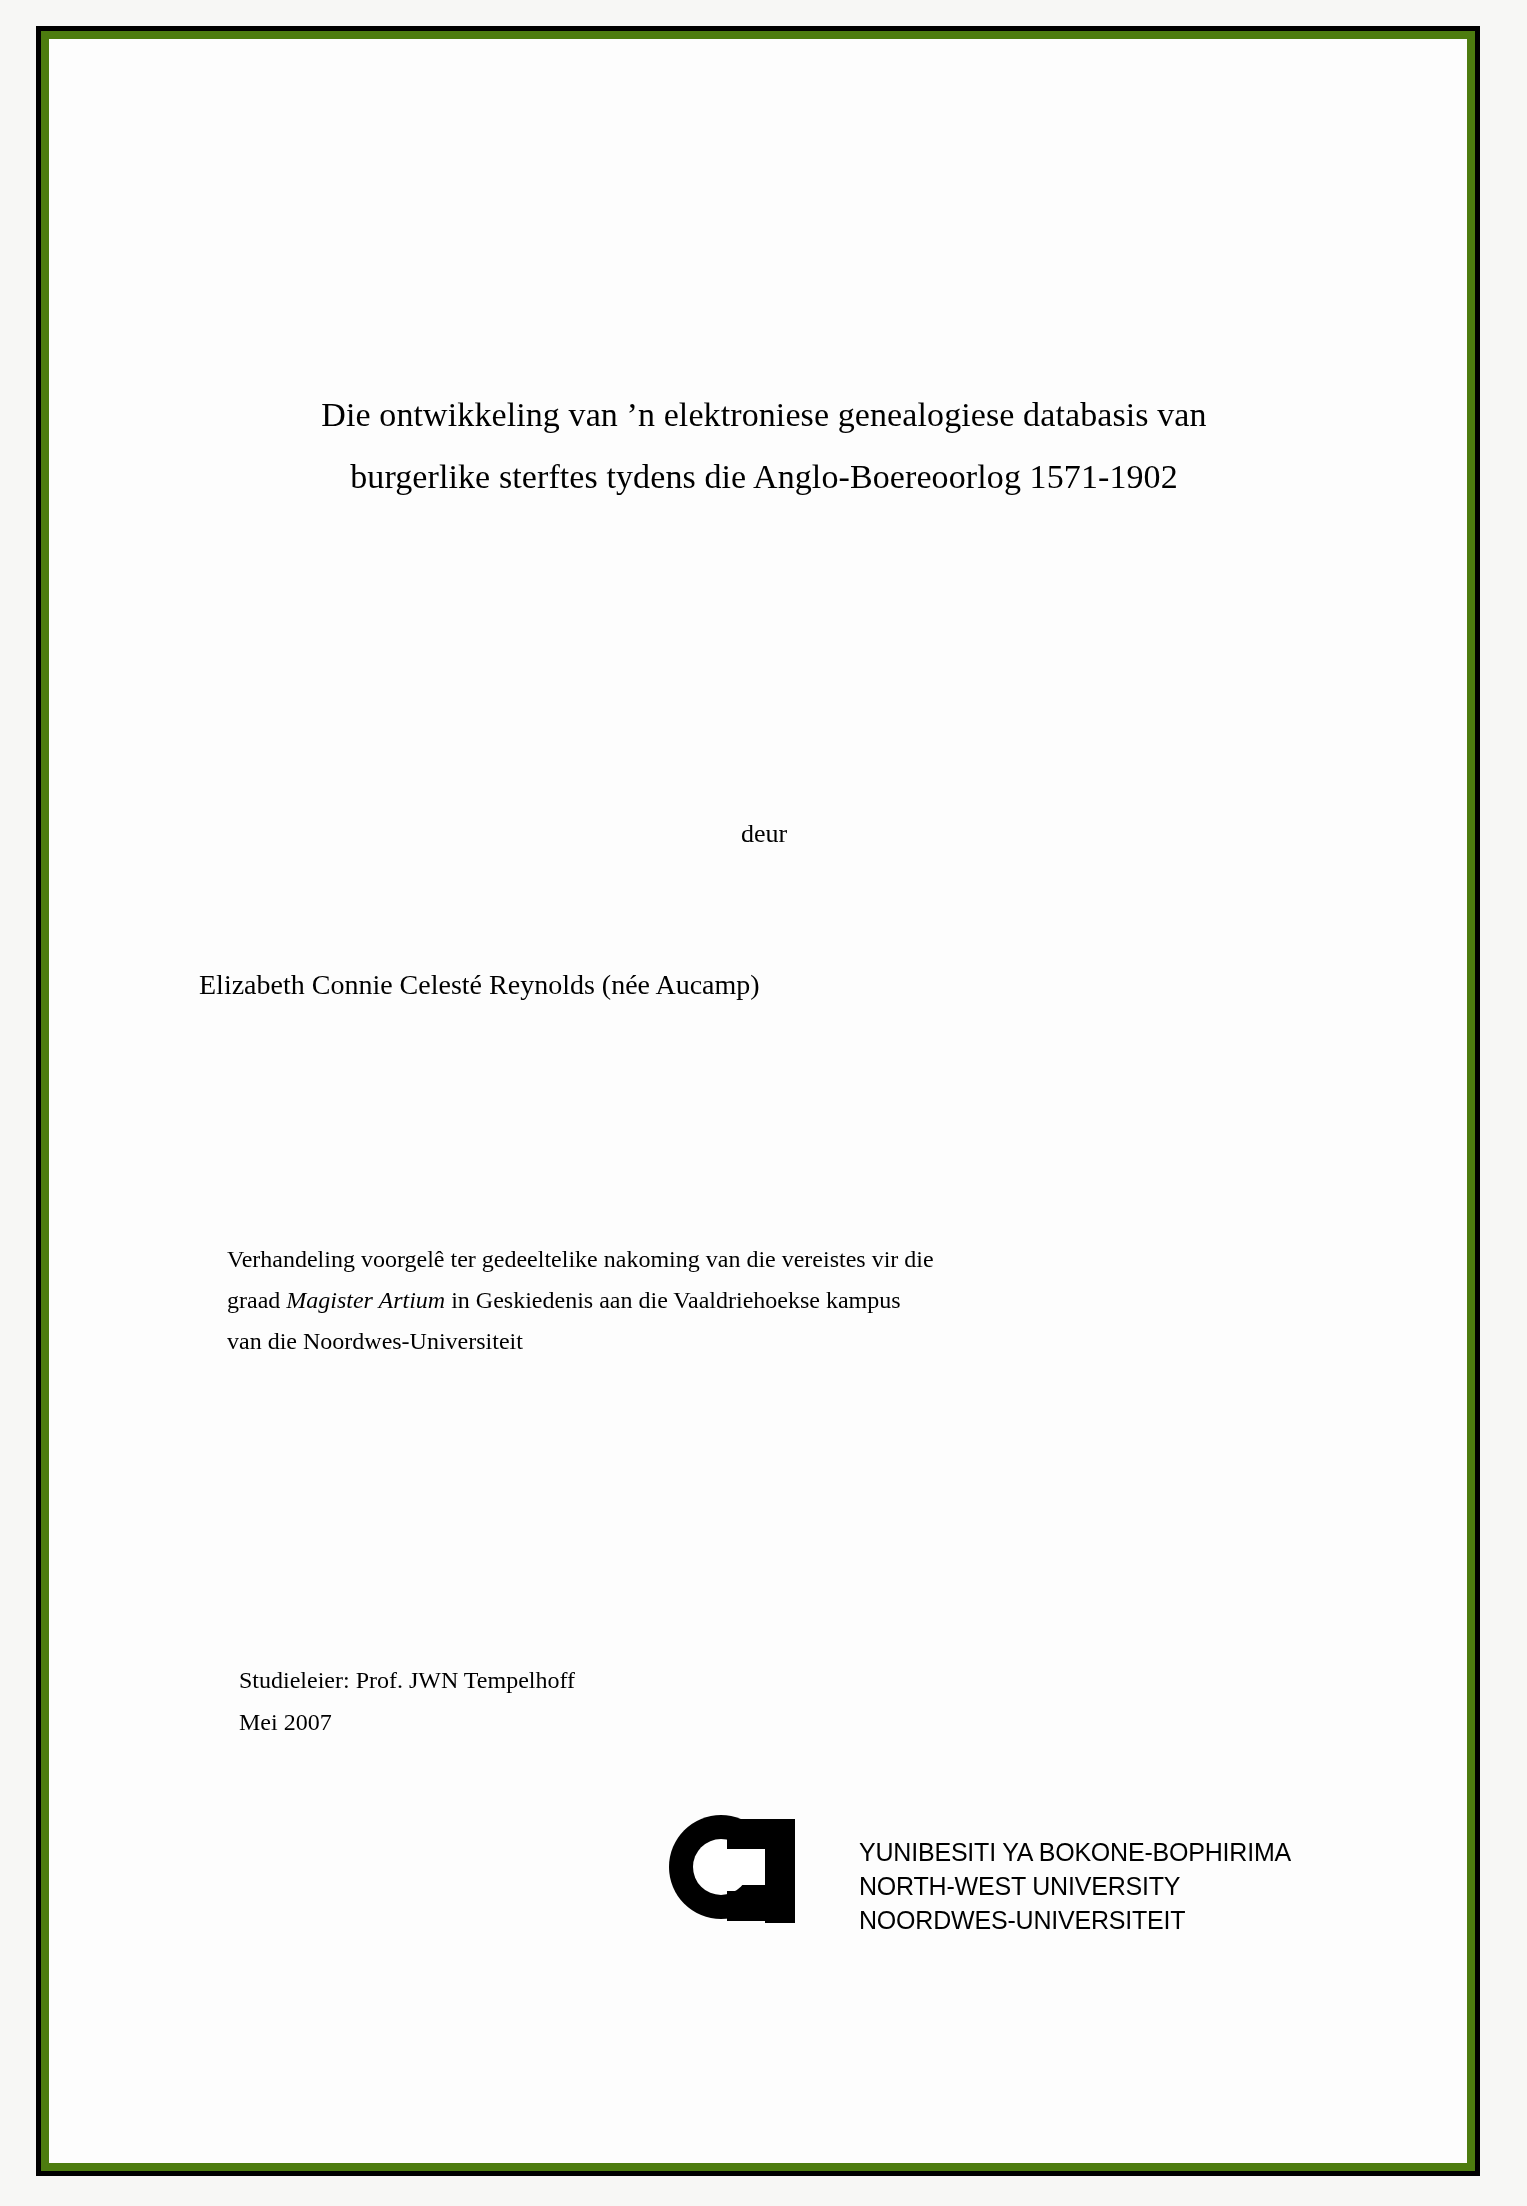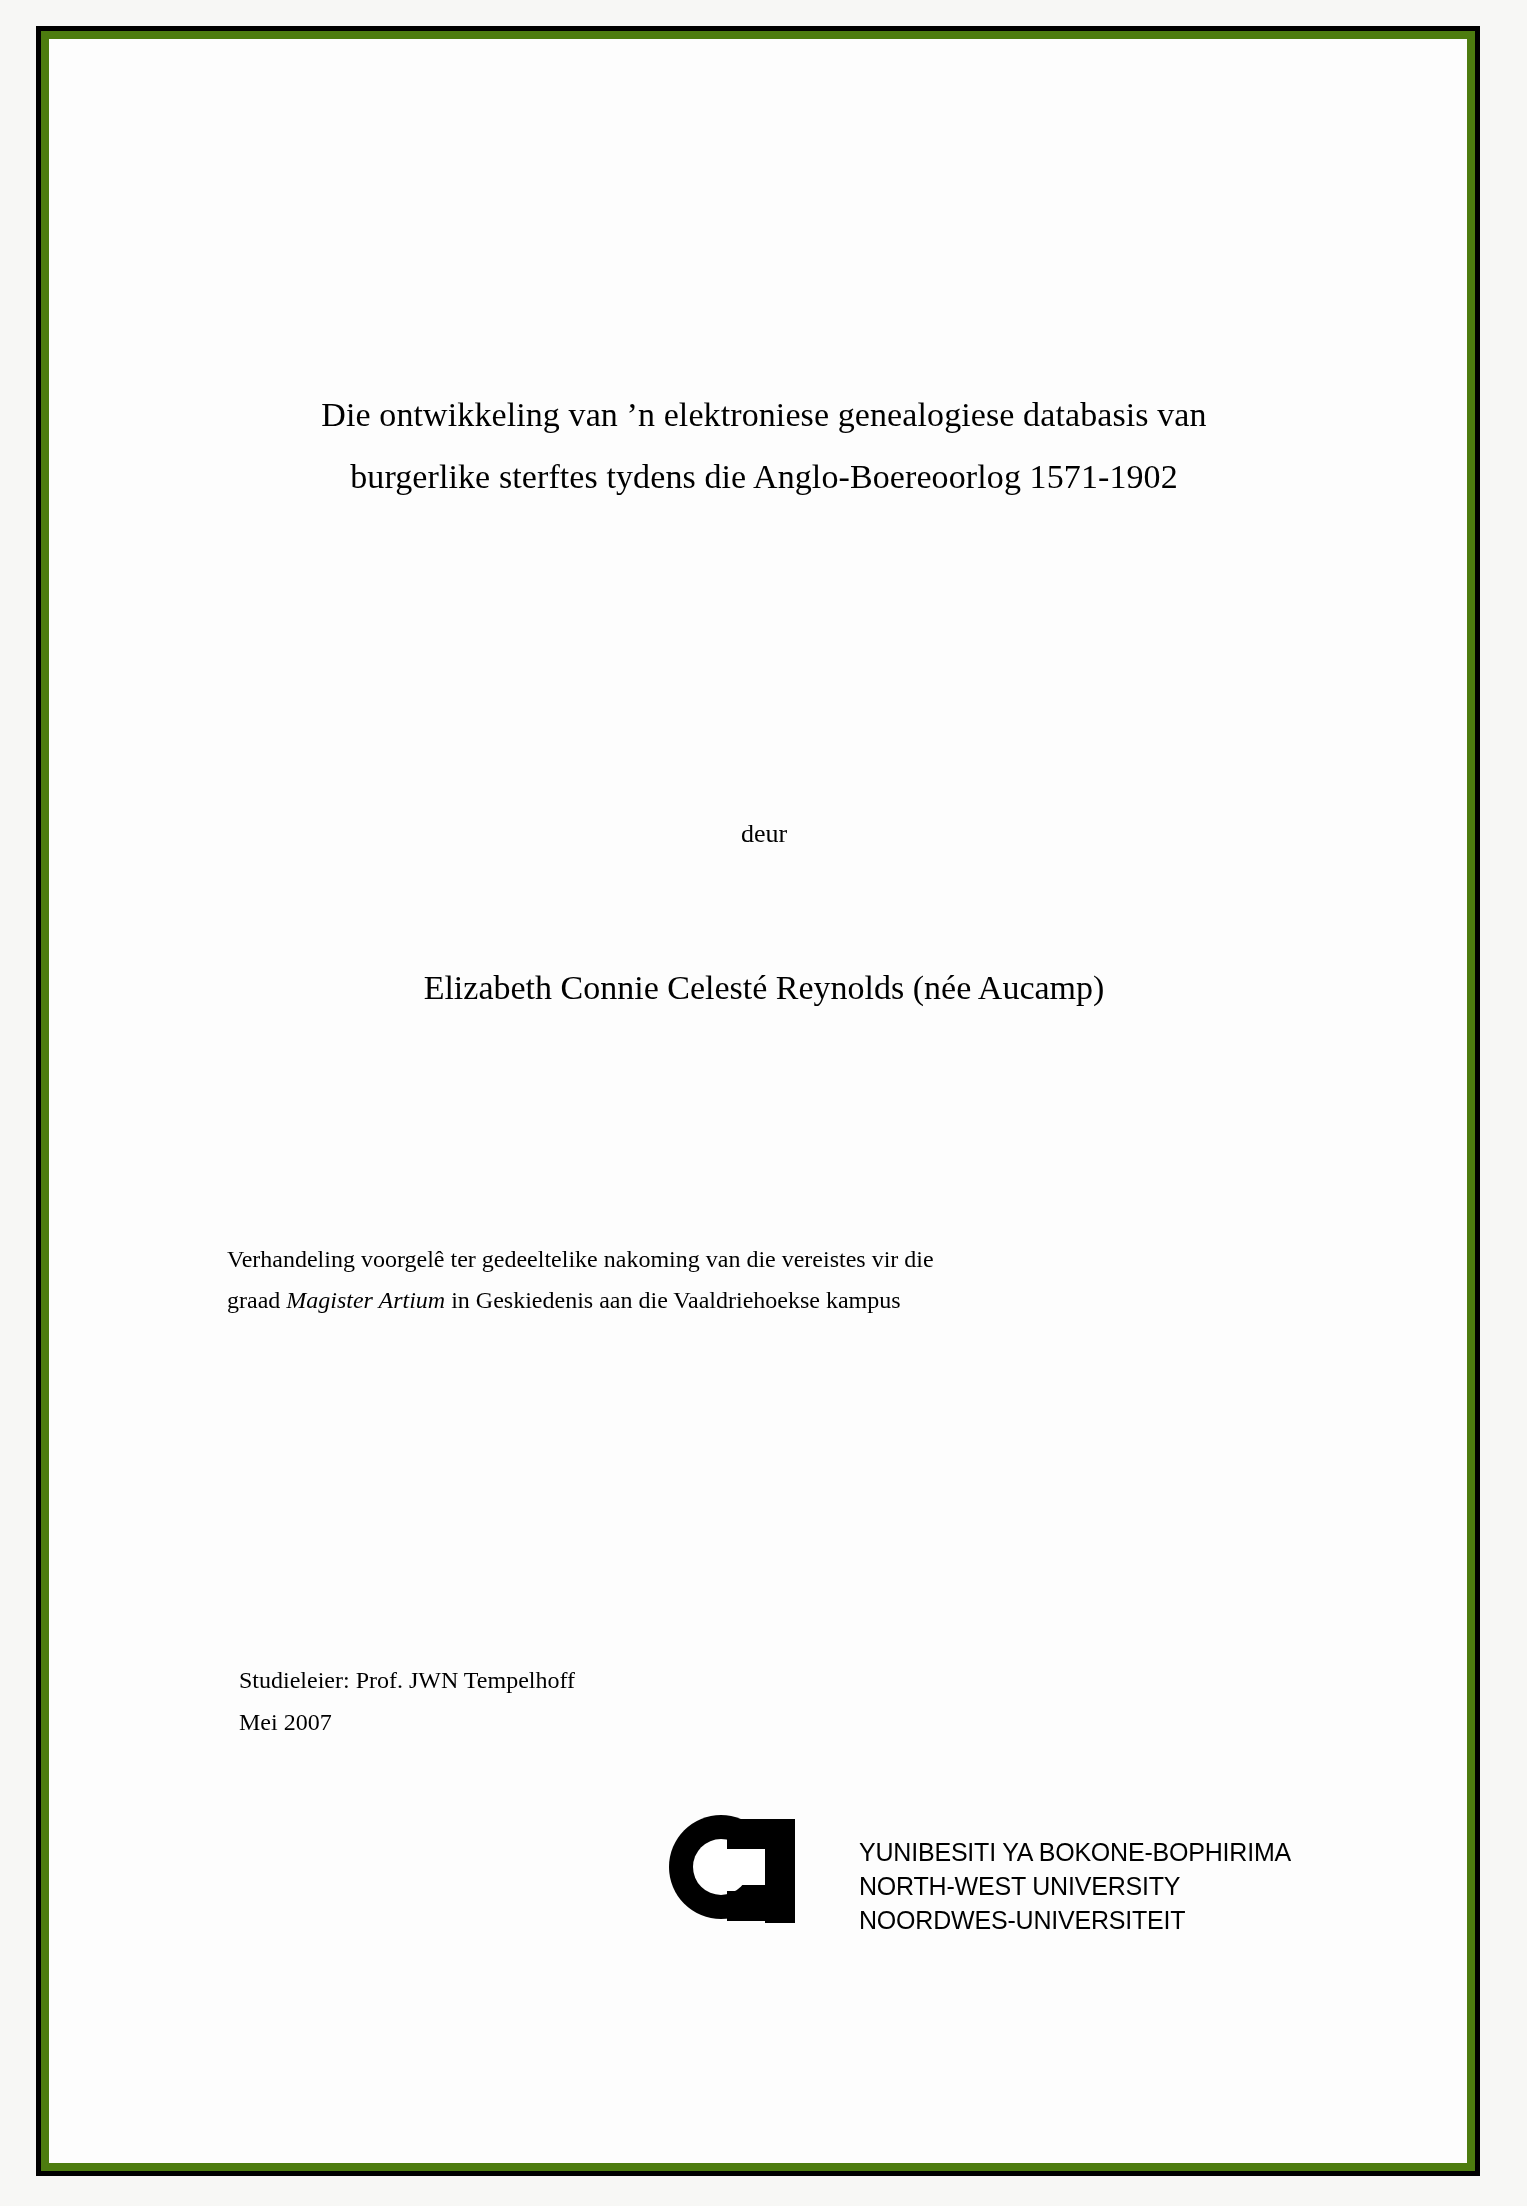--- a/index.html
+++ b/index.html
@@ -76,22 +76,21 @@
     width: 1130px;
     text-align: center;
     font-size: 26px;
   }
 
   .author {
     position: absolute;
     top: 930px;
     left: 0;
     width: 1130px;
-    text-align: center;
-    font-size: 34px;
+    font-size: 28px;
   }
 
   .statement {
     position: absolute;
     top: 1200px;
     left: 28px;
     width: 1053px;
     font-size: 24px;
     line-height: 41px;
   }
@@ -209,20 +208,21 @@
           <div class="title-line">burgerlike sterftes tydens die Anglo-Boereoorlog 1571-1902</div>
         </div>
 
         <div class="byline-word">deur</div>
 
         <div class="author">Elizabeth Connie Celesté Reynolds (née Aucamp)</div>
 
         <div class="statement">
           <div class="j">Verhandeling voorgelê ter gedeeltelike nakoming van die vereistes vir die</div>
           <div class="nj"><span>graad </span><em>Magister Artium</em><span> in Geskiedenis aan die Vaaldriehoekse kampus</span></div>
+          <div class="nj">van die Noordwes-Universiteit</div>
         </div>
 
         <div class="supervisor-block">
           <div>Studieleier: Prof. JWN Tempelhoff</div>
           <div>Mei 2007</div>
         </div>
 
         <div class="logo-area">
           <div class="logo-mark">
             <div class="ring"></div>

